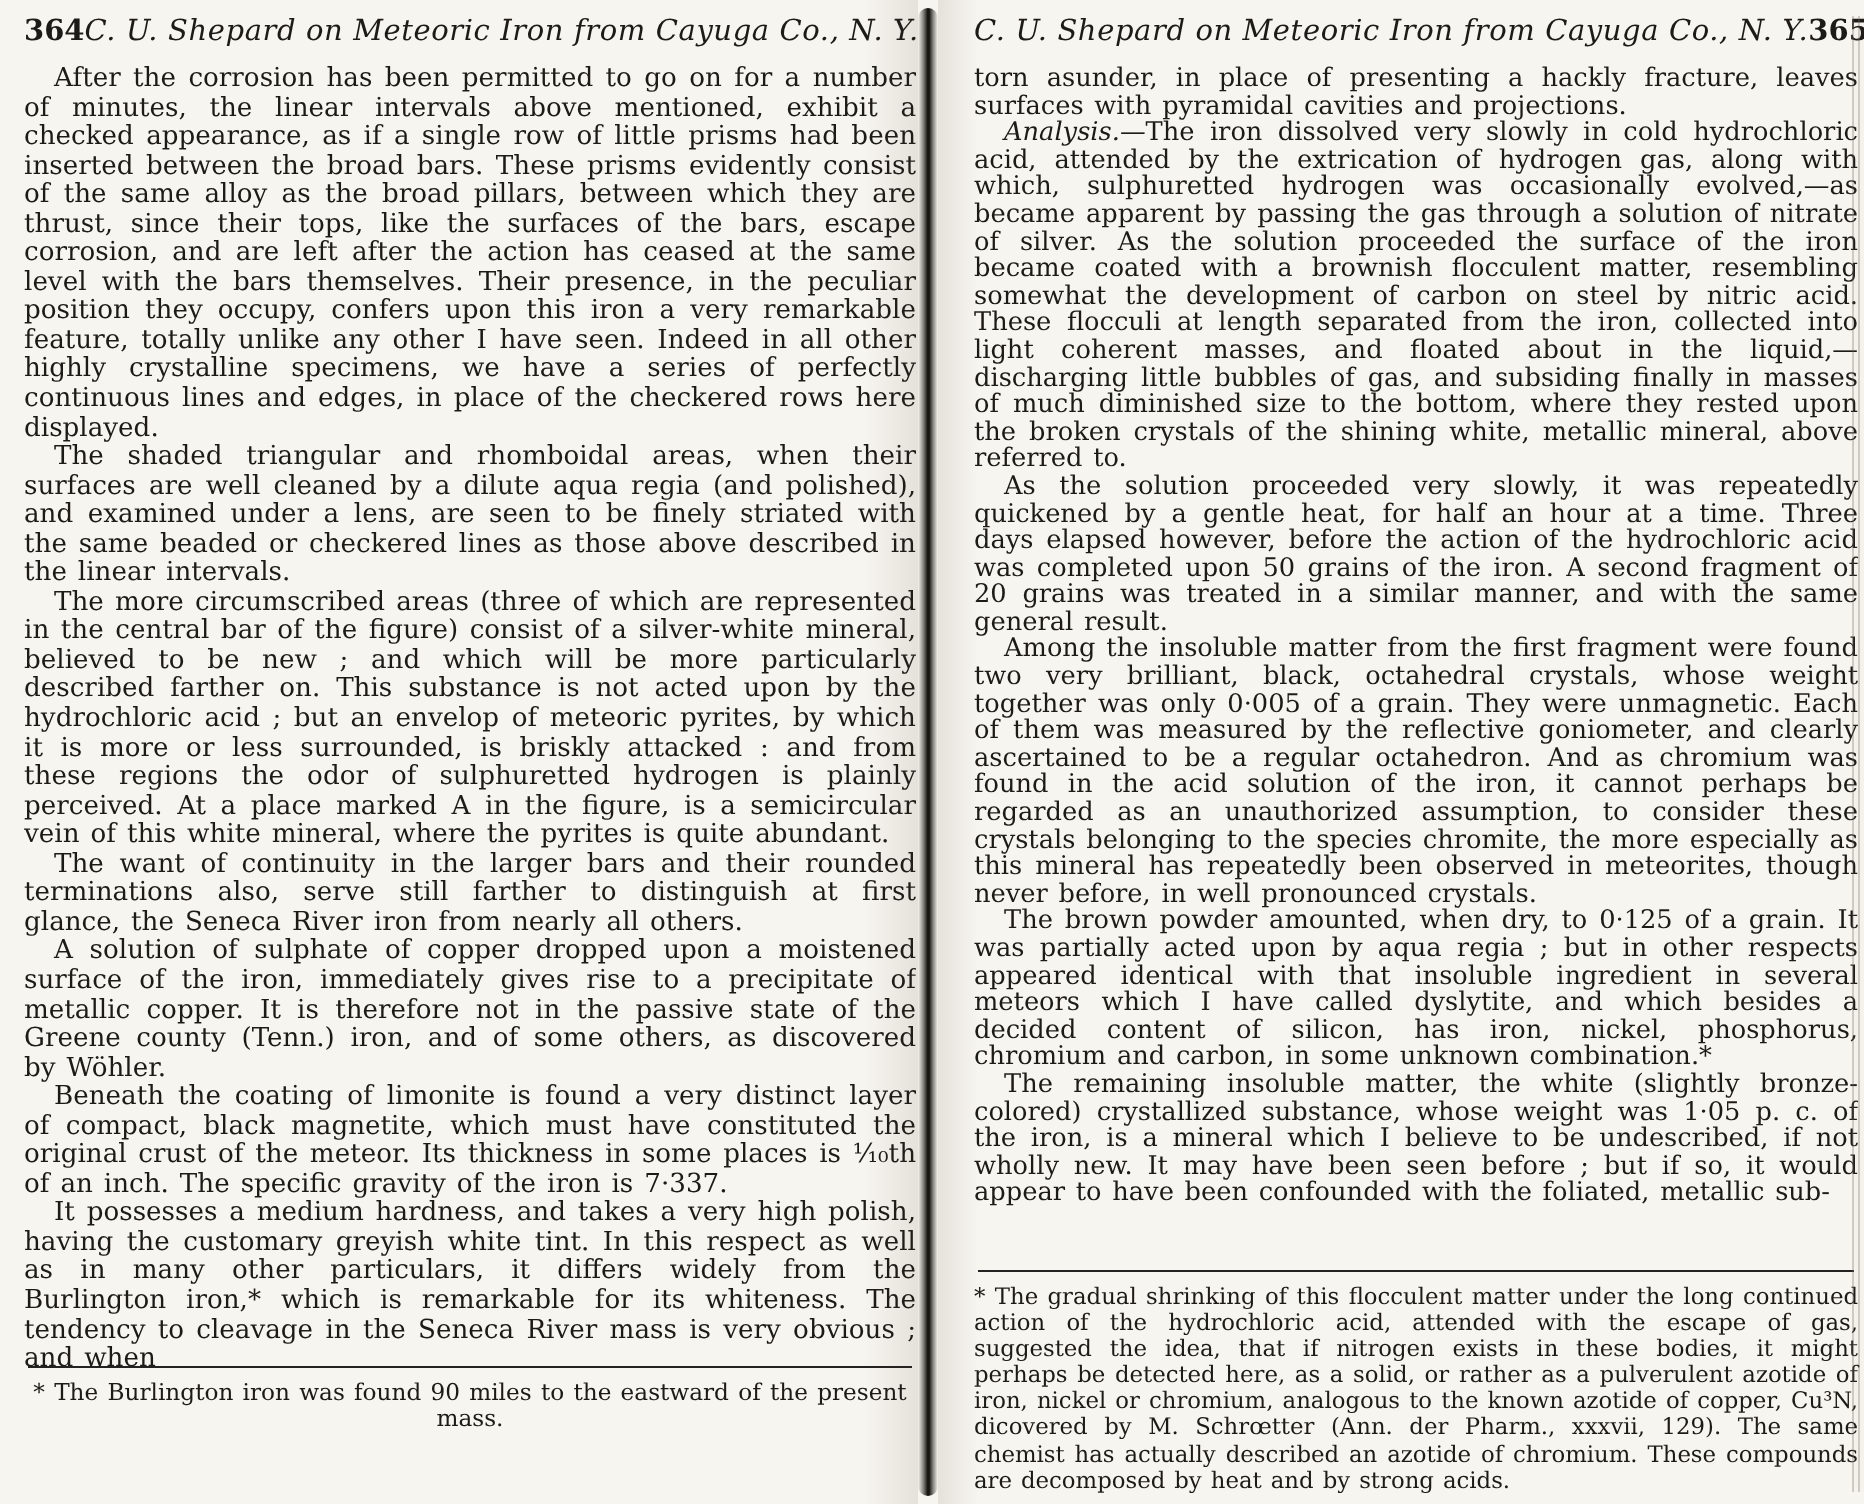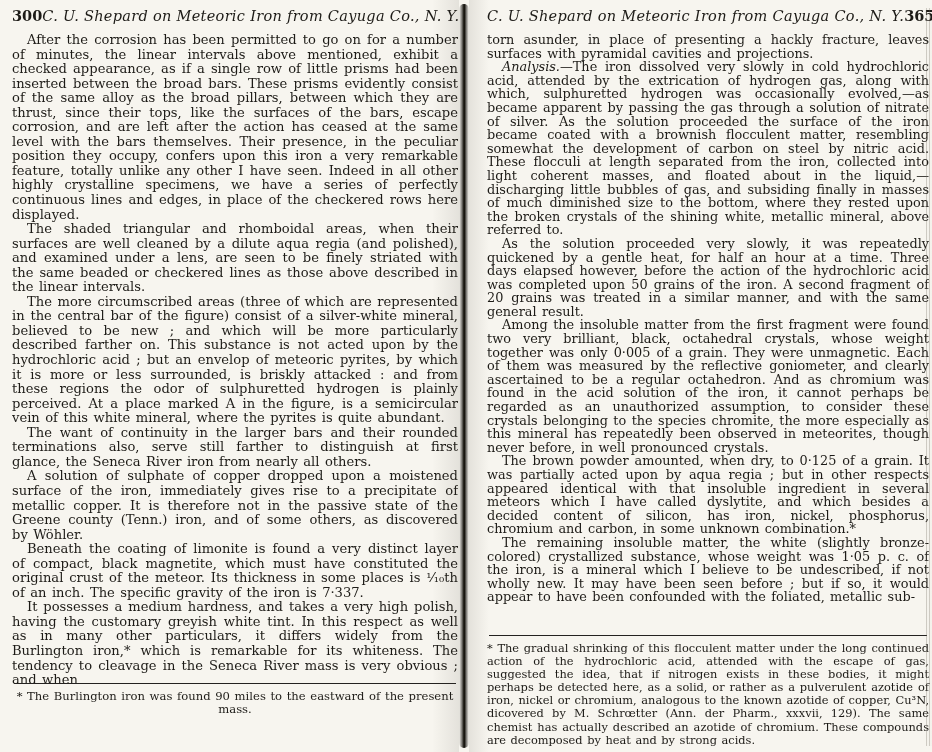--- a/index.html
+++ b/index.html
@@ -114,21 +114,21 @@
     right: 0; top: 8px; width: 6px; height: 738px;
     background: repeating-linear-gradient(to right,
       rgba(110,104,92,0.30) 0 1px, rgba(110,104,92,0.02) 1px 3px);
   }
 </style>
 </head>
 <body>
 
 <div class="page page-left">
   <div class="running-header">
-    <span class="page-number">300</span>
+    <span class="page-number">364</span>
     <span class="running-title">C. U. Shepard on Meteoric Iron from Cayuga Co., N. Y.</span>
   </div>
   <div class="main-text">
     <p>After the corrosion has been permitted to go on for a number of minutes, the linear intervals above mentioned, exhibit a checked appearance, as if a single row of little prisms had been inserted between the broad bars. These prisms evidently consist of the same alloy as the broad pillars, between which they are thrust, since their tops, like the surfaces of the bars, escape corrosion, and are left after the action has ceased at the same level with the bars themselves. Their presence, in the peculiar position they occupy, confers upon this iron a very remarkable feature, totally unlike any other I have seen. Indeed in all other highly crystalline specimens, we have a series of perfectly continuous lines and edges, in place of the checkered rows here displayed.</p>
     <p>The shaded triangular and rhomboidal areas, when their surfaces are well cleaned by a dilute aqua regia (and polished), and examined under a lens, are seen to be finely striated with the same beaded or checkered lines as those above described in the linear intervals.</p>
     <p>The more circumscribed areas (three of which are represented in the central bar of the figure) consist of a silver-white mineral, believed to be new ; and which will be more particularly described farther on. This substance is not acted upon by the hydrochloric acid ; but an envelop of meteoric pyrites, by which it is more or less surrounded, is briskly attacked : and from these regions the odor of sulphuretted hydrogen is plainly perceived. At a place marked A in the figure, is a semicircular vein of this white mineral, where the pyrites is quite abundant.</p>
     <p>The want of continuity in the larger bars and their rounded terminations also, serve still farther to distinguish at first glance, the Seneca River iron from nearly all others.</p>
     <p>A solution of sulphate of copper dropped upon a moistened surface of the iron, immediately gives rise to a precipitate of metallic copper. It is therefore not in the passive state of the Greene county (Tenn.) iron, and of some others, as discovered by Wöhler.</p>
     <p>Beneath the coating of limonite is found a very distinct layer of compact, black magnetite, which must have constituted the original crust of the meteor. Its thickness in some places is ¹⁄₁₀th of an inch. The specific gravity of the iron is 7·337.</p>
     <p>It possesses a medium hardness, and takes a very high polish, having the customary greyish white tint. In this respect as well as in many other particulars, it differs widely from the Burlington iron,* which is remarkable for its whiteness. The tendency to cleavage in the Seneca River mass is very obvious ; and when</p>

